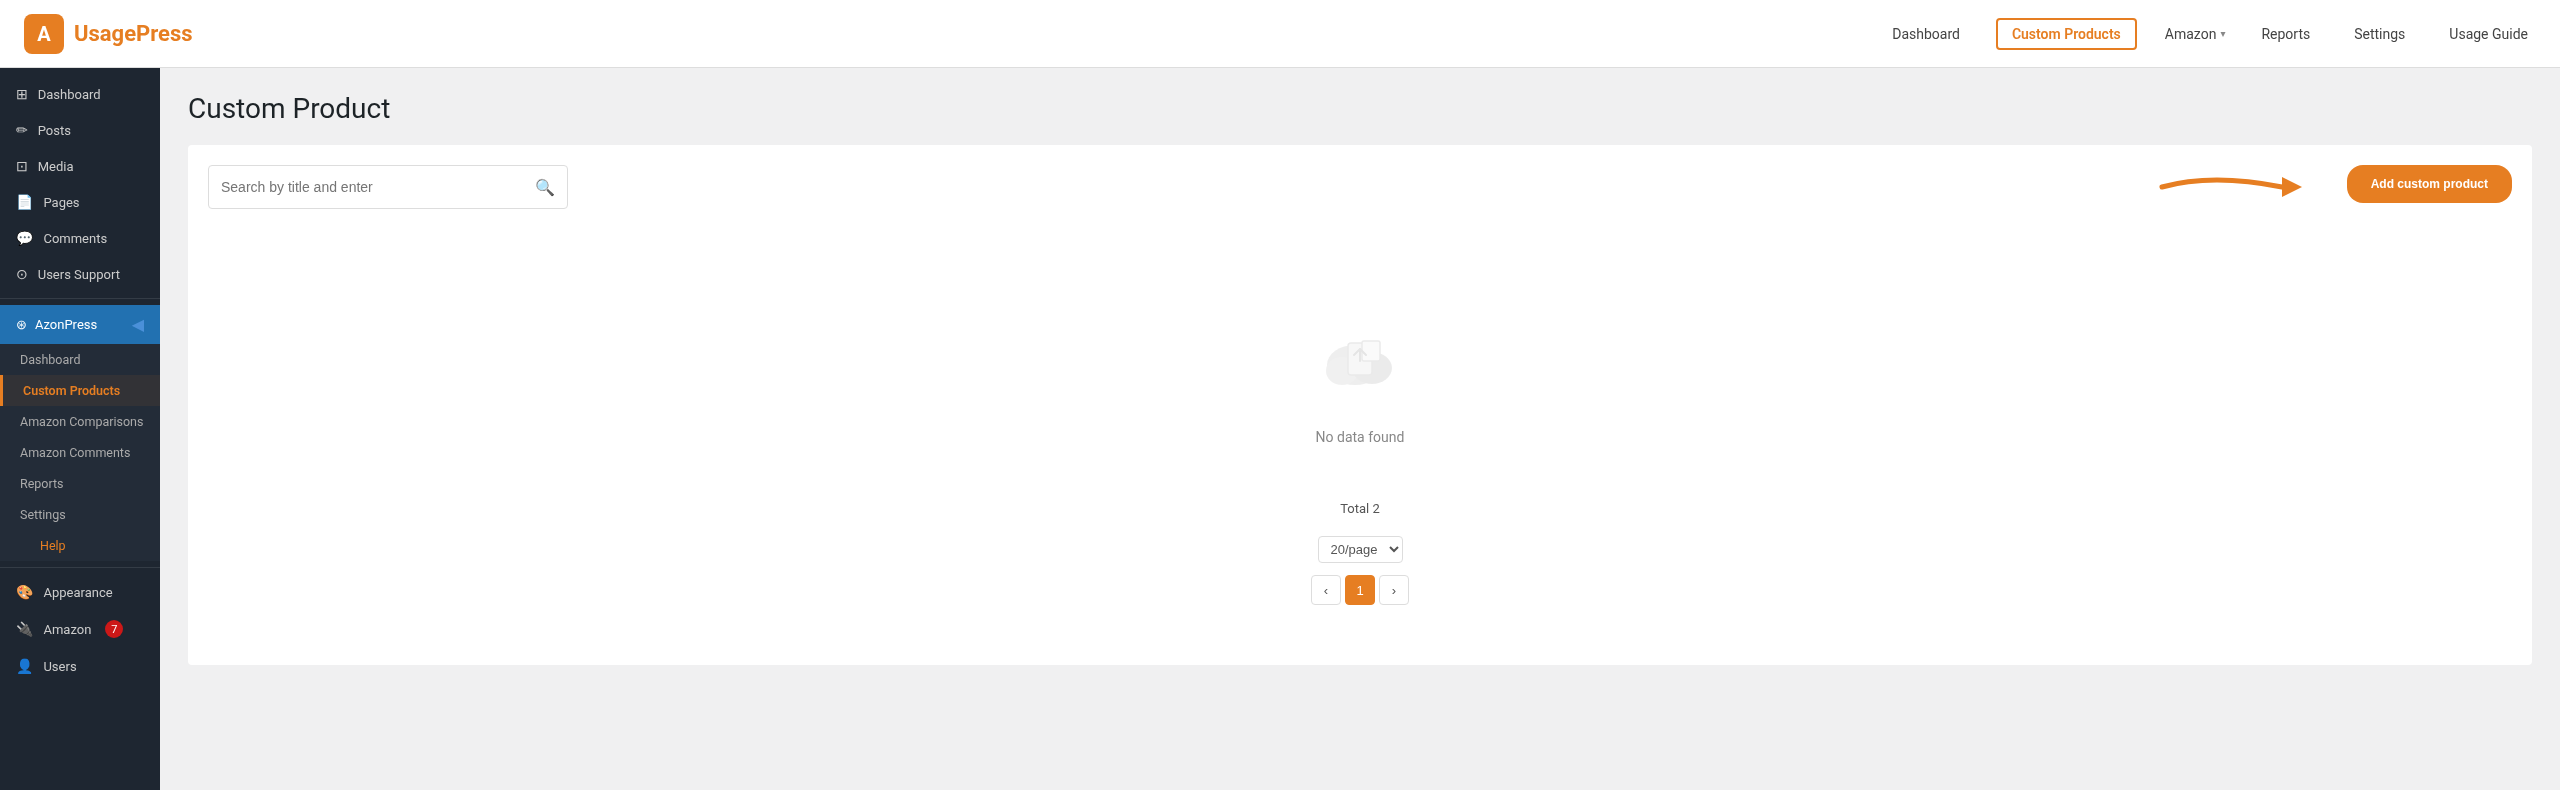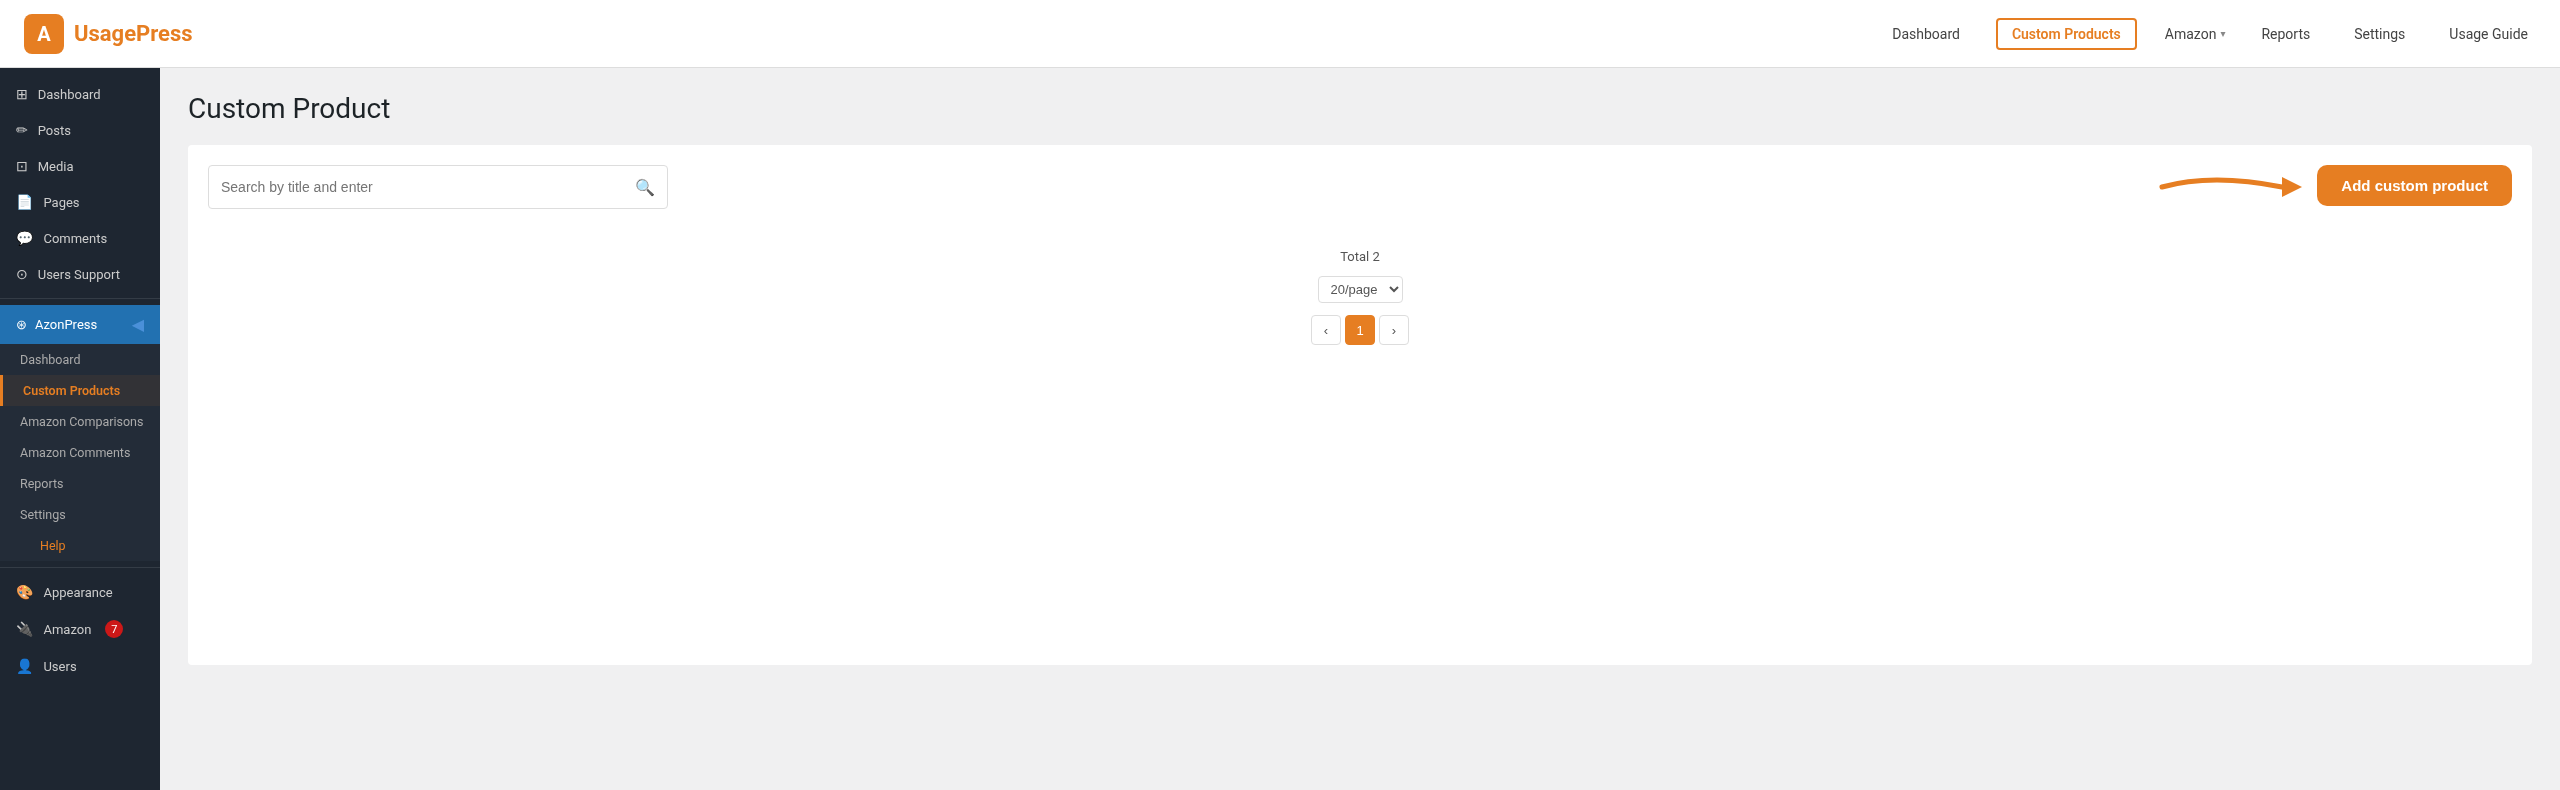--- a/index.html
+++ b/index.html
@@ -170,21 +170,21 @@
       min-height: 520px;
       position: relative;
     }
 
     
     .search-bar {
       display: flex;
       align-items: center;
       border: 1px solid #ddd;
       border-radius: 4px;
-      width: 460px;
+      width: 360px;
       padding: 0 12px;
       height: 44px;
       background: #fff;
       margin-bottom: 24px;
     }
     .search-bar input {
       border: none;
       outline: none;
       flex: 1;
       font-size: 14px;
@@ -199,23 +199,23 @@
 
     
     .add-btn {
       position: absolute;
       top: 20px;
       right: 20px;
       background: #e67e22;
       color: white;
       border: none;
       padding: 12px 24px;
-      font-size: 15px;
+      font-size: 12px;
       font-weight: 600;
-      border-radius: 10px;
+      border-radius: 16px;
       cursor: pointer;
       white-space: nowrap;
     }
 
     
     .arrow-annotation {
       position: absolute;
       top: 18px;
       right: 220px;
     }
@@ -247,20 +247,21 @@
       gap: 12px;
       padding: 16px 0 4px;
       font-size: 13px;
       color: #555;
       flex-direction: column;
     }
     .pagination-per-page {
       display: flex;
       align-items: flex-start;
       gap: 6px;
+      margin-top: 8px;
     }
     .per-page-select {
       border: 1px solid #ddd;
       border-radius: 4px;
       padding: 4px 8px;
       font-size: 13px;
       color: #555;
       background: #fff;
     }
     .pagination-controls {
@@ -384,20 +385,33 @@
 
       <div class="arrow-annotation">
         <svg width="160" height="48" viewBox="0 0 160 48" fill="none" xmlns="http://www.w3.org/2000/svg">
           <path d="M10 24 Q60 10 130 24" stroke="#e67e22" stroke-width="5" fill="none" stroke-linecap="round"></path>
           <polygon points="130,14 150,24 130,34" fill="#e67e22"></polygon>
         </svg>
       </div>
 
       <button class="add-btn">Add custom product</button>
 
+      <div class="empty-state">
+        <svg class="empty-icon" viewBox="0 0 100 100" fill="none" xmlns="http://www.w3.org/2000/svg">
+
+          <ellipse cx="45" cy="52" rx="28" ry="20" fill="#c8c8c8"></ellipse>
+          <ellipse cx="32" cy="58" rx="16" ry="14" fill="#d0d0d0"></ellipse>
+          <ellipse cx="62" cy="55" rx="20" ry="16" fill="#c0c0c0"></ellipse>
+          <rect x="38" y="30" width="24" height="32" rx="3" fill="#e8e8e8" stroke="#bbb" stroke-width="1.5"></rect>
+          <rect x="52" y="28" width="18" height="20" rx="2" fill="#f0f0f0" stroke="#bbb" stroke-width="1.5"></rect>
+          <line x1="50" y1="48" x2="50" y2="36" stroke="#aaa" stroke-width="2" stroke-linecap="round"></line>
+          <polyline points="44,42 50,36 56,42" stroke="#aaa" stroke-width="2" stroke-linecap="round" stroke-linejoin="round"></polyline>
+        </svg>
+        <span class="empty-text">No data found</span>
+      </div>
 
       <div class="pagination-bar">
         <span>Total 2</span>
         <div class="pagination-per-page">
           <select class="per-page-select">
             <option>20/page</option>
           </select>
         </div>
         <div class="pagination-controls">
           <button class="page-btn">‹</button>

